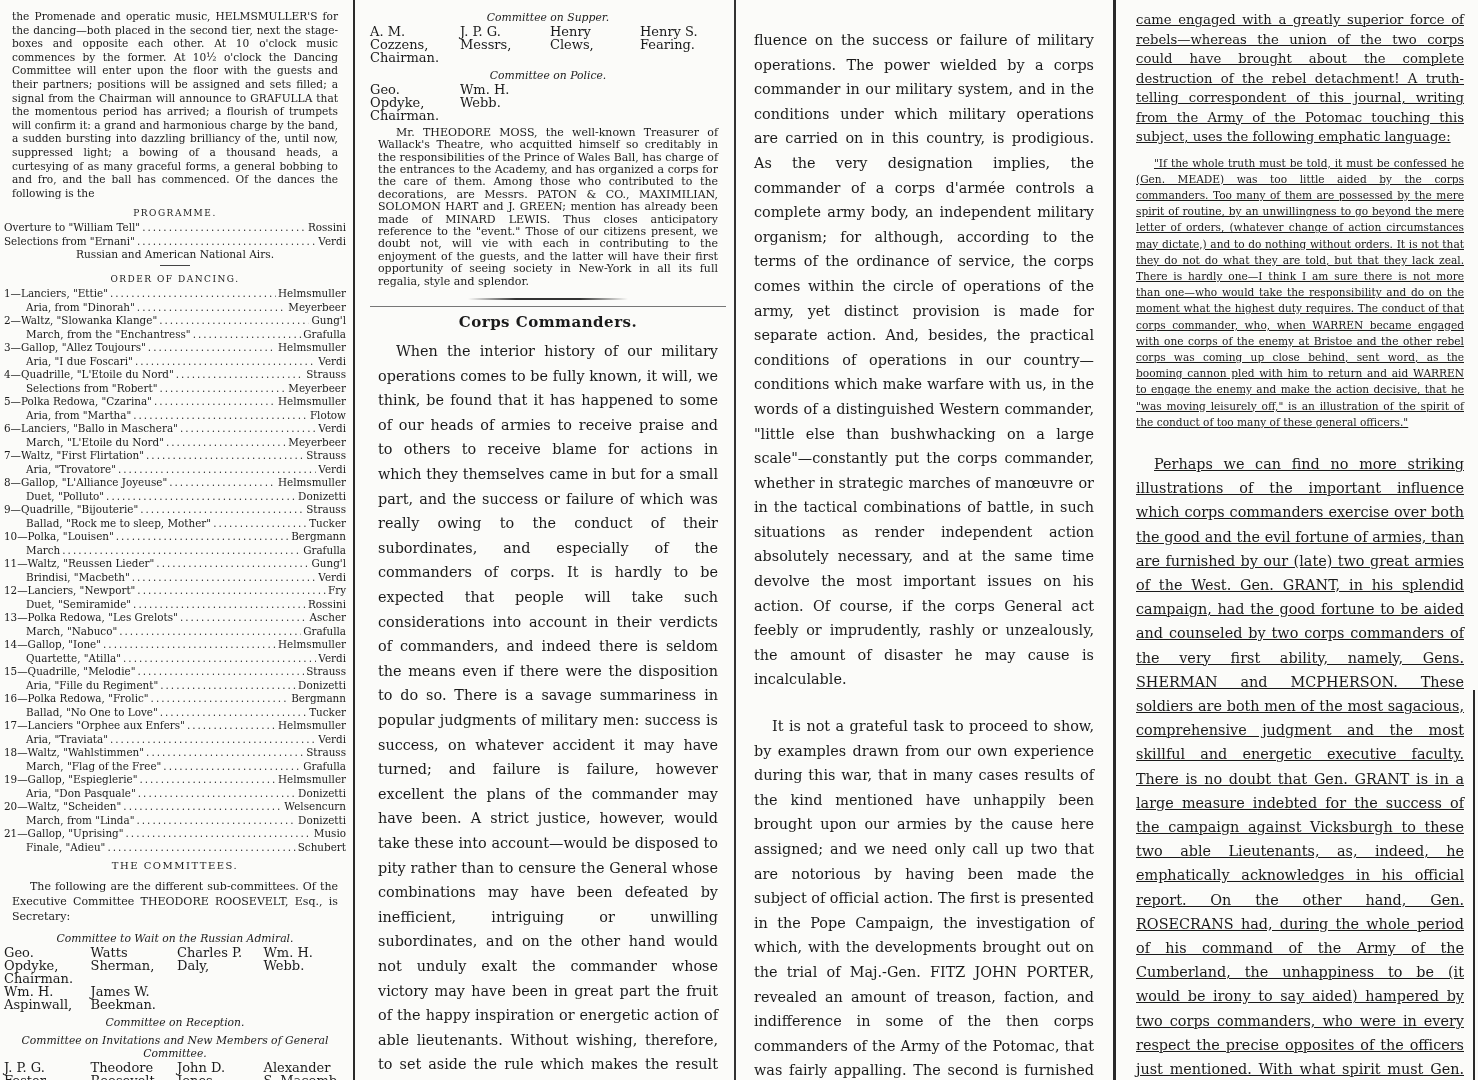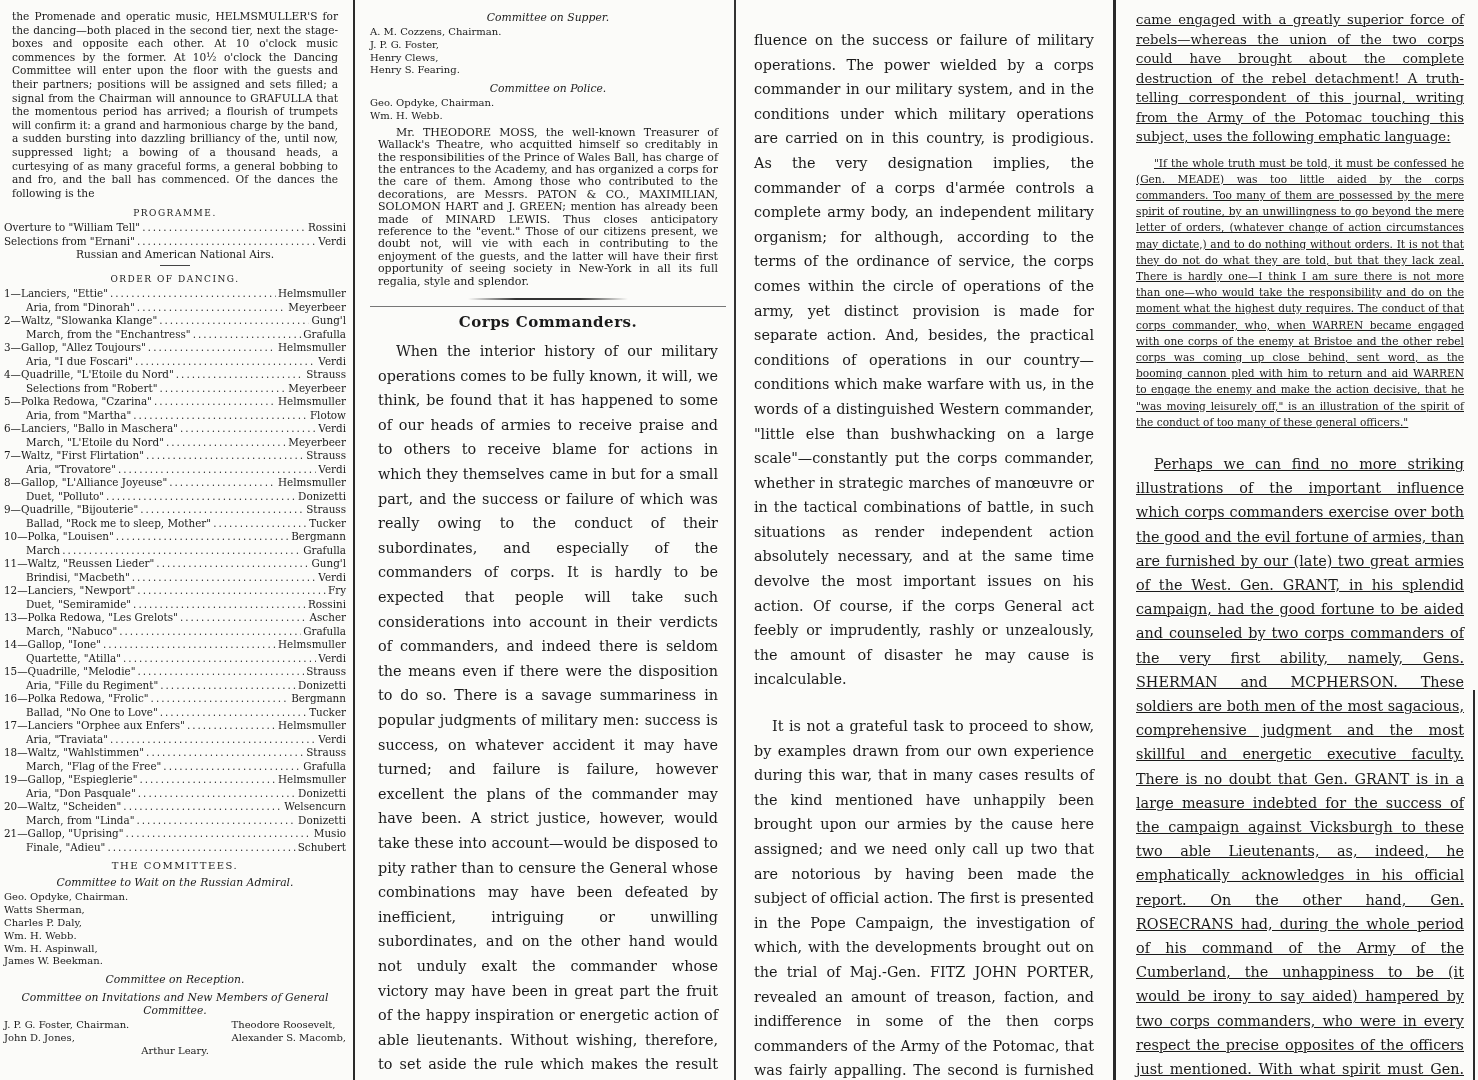--- a/index.html
+++ b/index.html
@@ -25,21 +25,21 @@
   .indent { text-indent: 18px; }
   .center { text-align: center; }
   .heading-small { font-size: 9px; letter-spacing: 1.5px; text-align: center; margin: 8px 0 3px; }
   .prog-row { display: flex; justify-content: space-between; font-size: 10.4px; line-height: 13.5px; white-space: nowrap; }
   .prog-row .lbl { flex: 0 0 auto; }
   .prog-row .dots { flex: 1 1 auto; overflow: hidden; margin: 0 2px; letter-spacing: 2px; color:#333; }
   .prog-row .dots::before { content: "........................................................................................................"; }
   .prog-row .comp { flex: 0 0 auto; }
   .prog-row.sub .lbl { padding-left: 22px; }
   .committee-title { font-style: italic; font-size: 10.8px; text-align: center; margin: 5px 0 2px; }
-  .members { display: grid; grid-template-columns: 1fr; font-size: 10px; line-height: 12.8px; column-gap: 4px; }
+  .members { display: grid; grid-template-columns: 1fr 1fr 1fr 1fr; font-size: 13px; line-height: 12.8px; column-gap: 4px; }
   .members .full { grid-column: 1 / span 2; text-align: center; }
   .headline { font-size: 15px; font-weight: bold; text-align: center; letter-spacing: 0.5px; margin: 6px 0 6px; }
   .divider-line { height: 2px; width: 160px; margin: 10px auto 0; background: linear-gradient(90deg, transparent, #333 30%, #333 70%, transparent); }
   .sep-line { height: 1px; background: #777; margin: 6px 0 0; }
   .spacer { height: 6px; }
 </style>
 </head>
 <body>
 
 <div class="page">
@@ -273,20 +273,21 @@
           <span class="dots"></span>
           <span class="comp">Musio</span>
         </div>
         <div class="prog-row sub">
           <span class="lbl">Finale, "Adieu"</span>
           <span class="dots"></span>
           <span class="comp">Schubert</span>
         </div>
       </div>
     <div class="heading-small" style="font-size:10px;margin-top:6px;">THE COMMITTEES.</div>
+    <p class="small indent" style="font-size:11px;line-height:15px;">The following are the different sub-committees. Of the Executive Committee THEODORE ROOSEVELT, Esq., is Secretary:</p>
     <div id="committees-col1">
         <div class="committee-title">Committee to Wait on the Russian Admiral.</div>
         <div class="members">
           <span>Geo. Opdyke, Chairman.</span>
           <span>Watts Sherman,</span>
           <span>Charles P. Daly,</span>
           <span>Wm. H. Webb.</span>
           <span>Wm. H. Aspinwall,</span>
           <span>James W. Beekman.</span>
         </div>
@@ -300,21 +301,21 @@
           <span class="full">Arthur Leary.</span>
         </div>
       </div>
   </div>
 
   <div class="col" id="col2">
     <div id="committees-col2">
         <div class="committee-title">Committee on Supper.</div>
         <div class="members">
           <span>A. M. Cozzens, Chairman.</span>
-          <span>J. P. G. Foster,</span>
+          <span>J. P. G. Messrs,</span>
           <span>Henry Clews,</span>
           <span>Henry S. Fearing.</span>
         </div>
         <div class="committee-title">Committee on Police.</div>
         <div class="members">
           <span>Geo. Opdyke, Chairman.</span>
           <span>Wm. H. Webb.</span>
         </div>
       </div>
     <p class="small indent" style="font-size:11px;line-height:12.4px;margin-top:4px;">Mr. THEODORE MOSS, the well-known Treasurer of Wallack's Theatre, who acquitted himself so creditably in the responsibilities of the Prince of Wales Ball, has charge of the entrances to the Academy, and has organized a corps for the care of them. Among those who contributed to the decorations, are Messrs. PATON &amp; CO., MAXIMILIAN, SOLOMON HART and J. GREEN; mention has already been made of MINARD LEWIS. Thus closes anticipatory reference to the "event." Those of our citizens present, we doubt not, will vie with each in contributing to the enjoyment of the guests, and the latter will have their first opportunity of seeing society in New-York in all its full regalia, style and splendor.</p>

